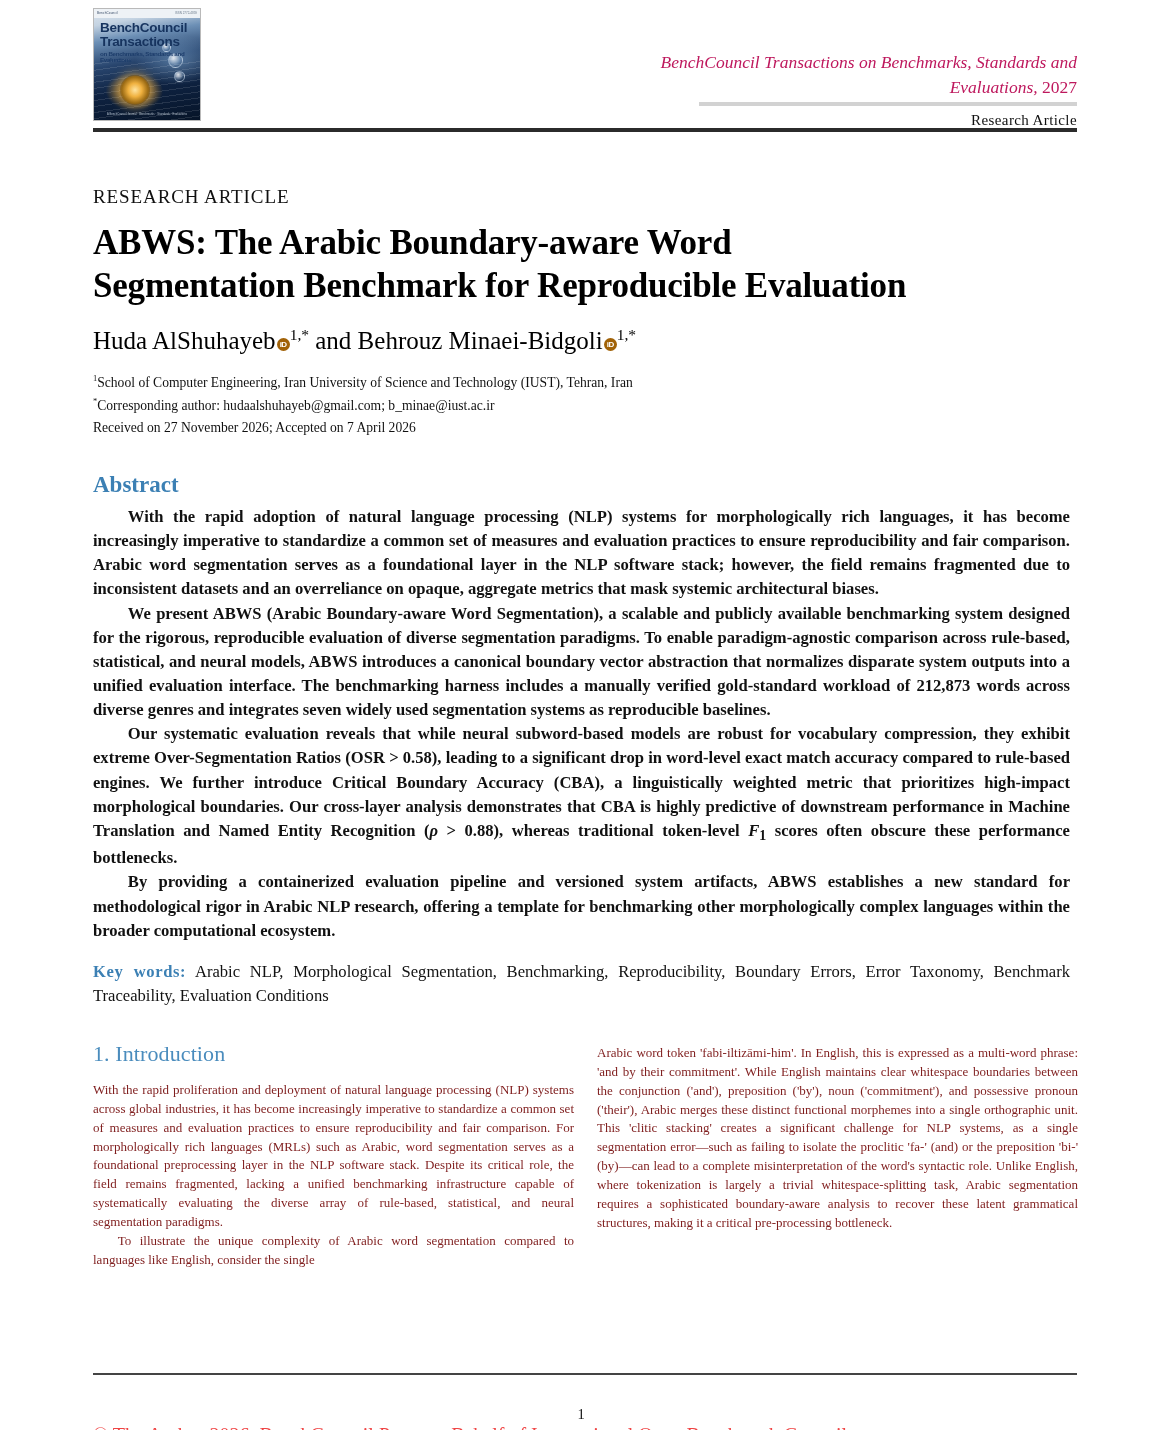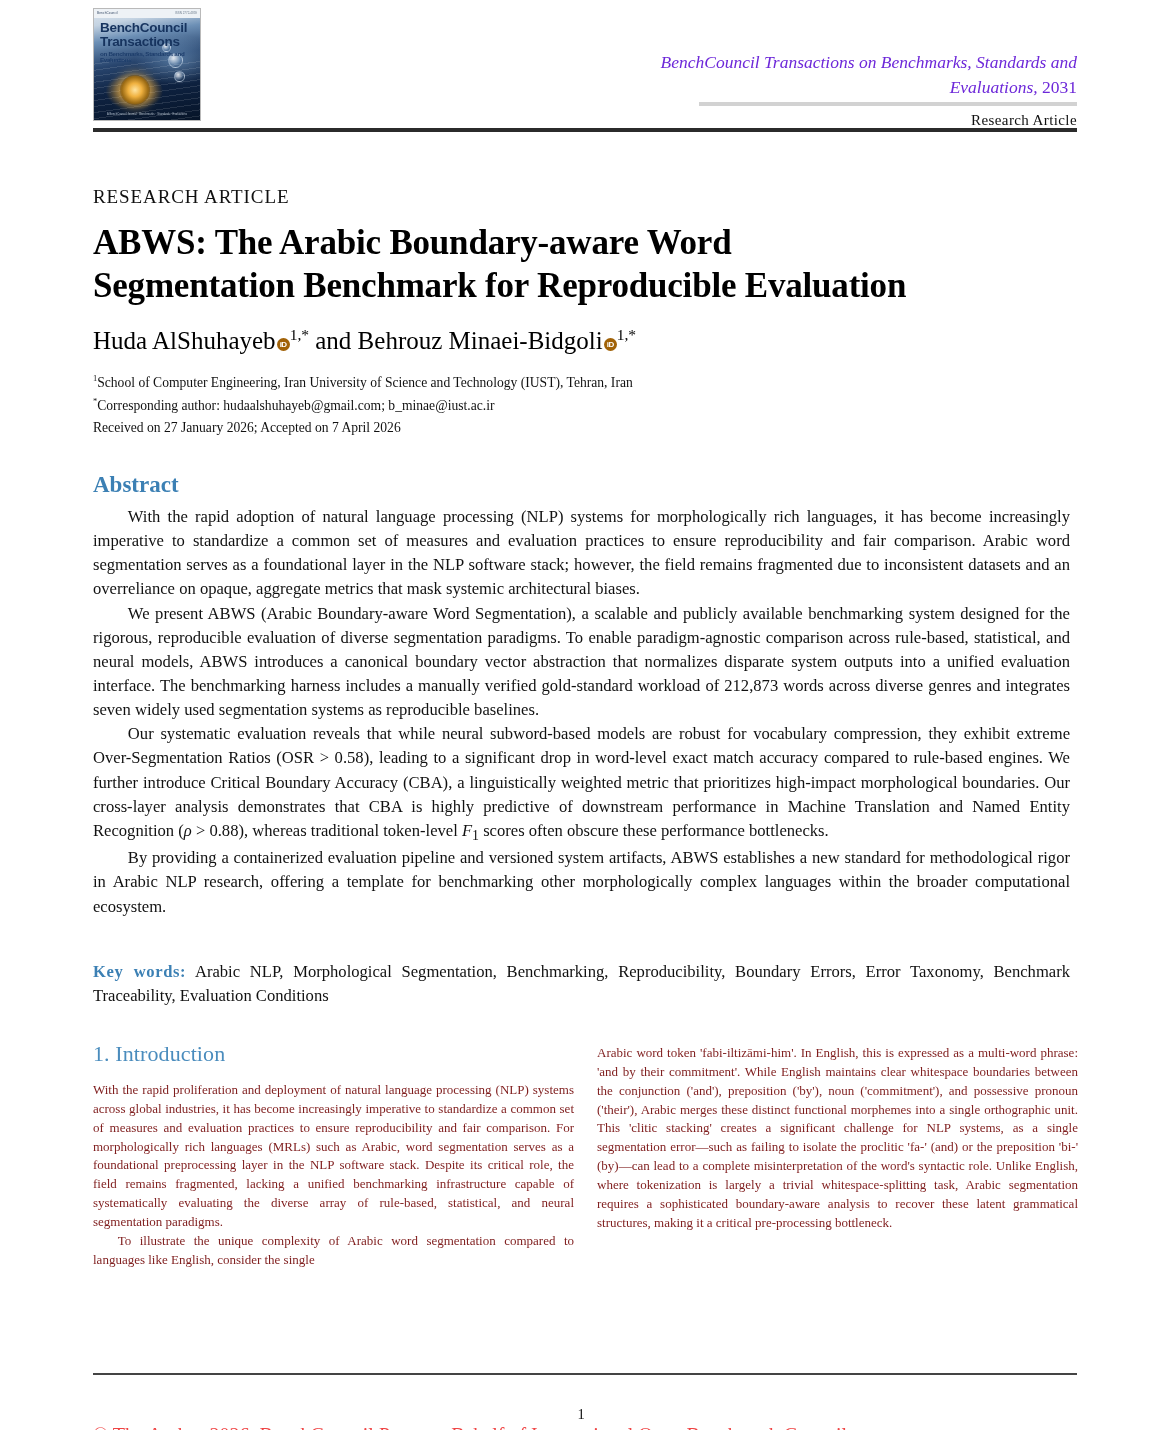--- a/index.html
+++ b/index.html
@@ -111,21 +111,21 @@
 
   .journal-line {
     position: absolute;
     right: 0;
     top: 42px;
     width: 600px;
     text-align: right;
     font-style: italic;
     font-size: 17.5px;
     line-height: 1.45;
-    color: #6d28d9;
+    color: #be185d;
   }
   .journal-line .yr { font-style: normal; }
   .hdr-rule {
     position: absolute;
     right: 0;
     top: 94px;
     width: 378px;
     height: 4px;
     background: #d2d2d2;
   }
@@ -219,20 +219,21 @@
     width: 977px;
     font-size: 16.6px;
     line-height: 1.455;
     text-align: justify;
     text-justify: inter-word;
     color: #111;
   }
   .abstract-body p {
     margin: 0;
     text-indent: 2.1em;
+    font-weight: bold;
   }
   .keywords {
     position: absolute;
     left: 93px;
     top: 960px;
     width: 977px;
     font-size: 16.6px;
     line-height: 1.455;
     text-align: justify;
     color: #111;
@@ -316,21 +317,21 @@
         <span class="l1">BenchCouncil</span>
         <span class="l2">Transactions</span>
         <span class="l3">on Benchmarks, Standards and Evaluations</span>
       </div>
       <div class="cover-bottom">A BenchCouncil Journal  ·  Benchmarks  ·  Standards  ·  Evaluations</div>
     </div>
 
     <div class="journal-line">
       <span>BenchCouncil Transactions on Benchmarks, Standards and</span><br>
       <span>Evaluations,</span>
-      <span class="yr">2031</span>
+      <span class="yr">2027</span>
     </div>
 
     <div class="hdr-rule"></div>
     <div class="article-type">Research Article</div>
   </div>
 
   <div class="dark-bar"></div>
 
   <div class="kicker">RESEARCH ARTICLE</div>
 
@@ -339,21 +340,21 @@
     <span>Segmentation Benchmark for Reproducible Evaluation</span>
   </div>
 
   <div class="authors">
     <span class="nb"><span>Huda AlShuhayeb</span><span class="orcid">iD</span><sup>1,*</sup></span><span> and </span><span class="nb"><span>Behrouz Minaei-Bidgoli</span><span class="orcid">iD</span><sup>1,*</sup></span>
   </div>
 
   <div class="affil">
     <div><sup>1</sup><span>School of Computer Engineering, Iran University of Science and Technology (IUST), Tehran, Iran</span></div>
     <div><sup>*</sup><span>Corresponding author: hudaalshuhayeb@gmail.com; b_minae@iust.ac.ir</span></div>
-    <div><span>Received on 27 January 2026; Accepted on 7 April 2026</span></div>
+    <div><span>Received on 27 November 2026; Accepted on 7 April 2026</span></div>
   </div>
 
   <div class="abstract-head">Abstract</div>
 
   <div class="abstract-body">
     <p>With the rapid adoption of natural language processing (NLP) systems for morphologically rich languages, it has become increasingly imperative to standardize a common set of measures and evaluation practices to ensure reproducibility and fair comparison. Arabic word segmentation serves as a foundational layer in the NLP software stack; however, the field remains fragmented due to inconsistent datasets and an overreliance on opaque, aggregate metrics that mask systemic architectural biases.</p>
     <p>We present ABWS (Arabic Boundary-aware Word Segmentation), a scalable and publicly available benchmarking system designed for the rigorous, reproducible evaluation of diverse segmentation paradigms. To enable paradigm-agnostic comparison across rule-based, statistical, and neural models, ABWS introduces a canonical boundary vector abstraction that normalizes disparate system outputs into a unified evaluation interface. The benchmarking harness includes a manually verified gold-standard workload of 212,873 words across diverse genres and integrates seven widely used segmentation systems as reproducible baselines.</p>
     <p><span>Our systematic evaluation reveals that while neural subword-based models are robust for vocabulary compression, they exhibit extreme Over-Segmentation Ratios (OSR &gt; 0.58), leading to a significant drop in word-level exact match accuracy compared to rule-based engines. We further introduce Critical Boundary Accuracy (CBA), a linguistically weighted metric that prioritizes high-impact morphological boundaries. Our cross-layer analysis demonstrates that CBA is highly predictive of downstream performance in Machine Translation and Named Entity Recognition (</span><i>ρ</i><span> &gt; 0.88), whereas traditional token-level </span><i>F</i><sub>1</sub><span> scores often obscure these performance bottlenecks.</span></p>
     <p>By providing a containerized evaluation pipeline and versioned system artifacts, ABWS establishes a new standard for methodological rigor in Arabic NLP research, offering a template for benchmarking other morphologically complex languages within the broader computational ecosystem.</p>
   </div>

